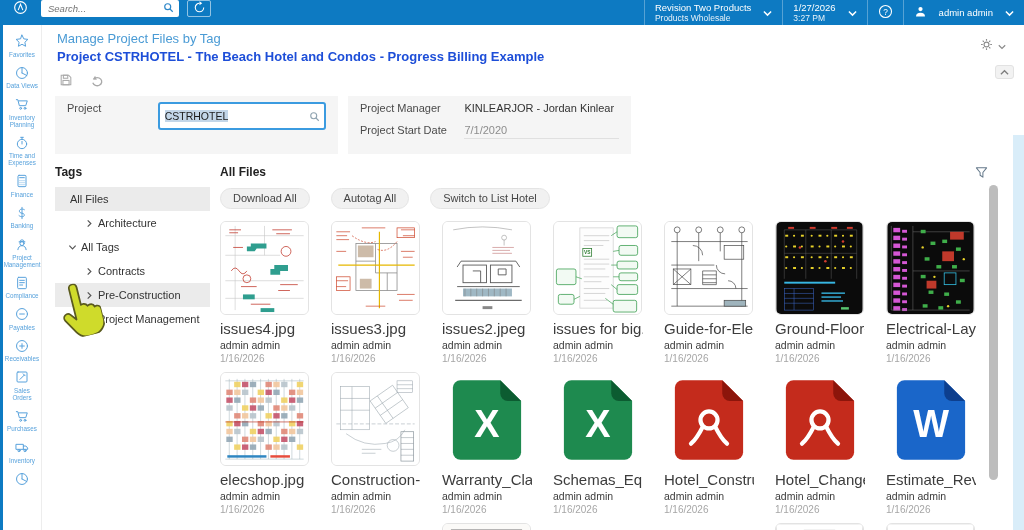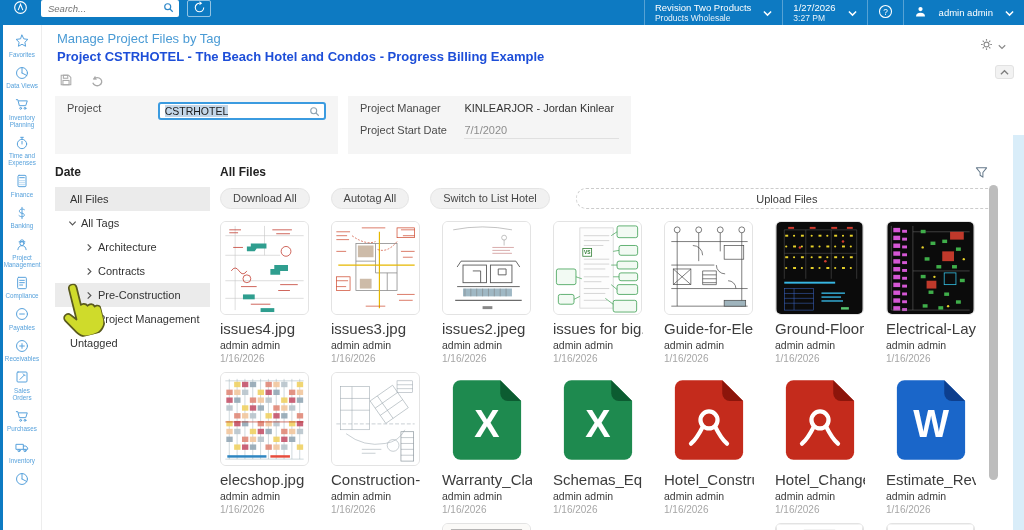--- a/index.html
+++ b/index.html
@@ -37,21 +37,21 @@
   .toolbar { margin:9px 0 0 17px; display:flex; align-items:center; gap:17px; }
   .tool-btn { opacity:.85; cursor:pointer; }
   .collapse-btn { position:absolute; top:40px; right:10px; width:19px; height:14px; background:#f2f2f2; border:1px solid #e2e2e2; border-radius:3px; display:flex; align-items:center; justify-content:center; cursor:pointer; }
 
   .form-row { margin:7px 0 0 13px; display:flex; gap:10px; }
   .panel { background:#f5f5f5; width:283px; padding:6px 12px 8px; }
   .f-row { display:flex; align-items:flex-start; height:22px; }
   .f-label { font-size:11px; color:#4a4a4a; }
   .panel.pl .f-label { width:94px; }
   .panel.pr .f-label { width:108px; }
-  .proj-input { width:174px; height:18px; border:2px solid #3b9be0; border-radius:3px; background:#fff; display:flex; align-items:center; padding:0 4px 0 5px; }
+  .proj-input { width:174px; height:28px; border:2px solid #3b9be0; border-radius:3px; background:#fff; display:flex; align-items:center; padding:0 4px 0 5px; }
   .proj-input .val { font-size:10.5px; color:#1c1c1c; background:#c3d6e8; }
   .proj-input .mag { margin-left:auto; display:flex; }
   .u-val { font-size:11px; color:#333; width:174px; border-bottom:1px solid #dcdcdc; padding-bottom:2px; }
   .plain-val { font-size:11px; color:#333; width:160px; }
   .gray-val { font-size:11px; color:#8d8d8d; width:160px; border-bottom:1px solid #e0e0e0; padding-bottom:2px; }
 
   .content-row { display:flex; margin-top:11px; }
   
   .tags-panel { width:155px; margin-left:13px; flex:none; position:relative; }
   .tags-title { font-size:12px; font-weight:bold; color:#222; margin-bottom:8px; }
@@ -343,88 +343,81 @@
       </div>
       <div class="f-row">
         <span class="f-label">Project Start Date</span>
         <span class="gray-val">7/1/2020</span>
       </div>
     </div>
   </div>
 
   <div class="content-row">
     <div class="tags-panel">
-      <div class="tags-title">Date</div>
+      <div class="tags-title">Tags</div>
       <div id="tags-tree">
           <div class="tag-item sel">
     <span class="tag-chev" style="width: 2px;"></span>
     <span class="tag-label">All Files</span>
   </div>
+          <div class="tag-item lvl1">
+    <span class="tag-chev">
+              <svg viewBox="0 0 10 10">
+                <path d="M3 1.5 6.5 5 3 8.5" fill="none" stroke="#555" stroke-width="1.3"></path>
+              </svg>
+            </span>
+    <span class="tag-label">Architecture</span>
+  </div>
           <div class="tag-item">
     <span class="tag-chev">
               <svg viewBox="0 0 10 10">
                 <path d="M1.5 3 5 6.5 8.5 3" fill="none" stroke="#555" stroke-width="1.3"></path>
               </svg>
             </span>
     <span class="tag-label">All Tags</span>
   </div>
           <div class="tag-item lvl1">
     <span class="tag-chev">
               <svg viewBox="0 0 10 10">
                 <path d="M3 1.5 6.5 5 3 8.5" fill="none" stroke="#555" stroke-width="1.3"></path>
               </svg>
             </span>
-    <span class="tag-label">Architecture</span>
+    <span class="tag-label">Contracts</span>
+  </div>
+          <div class="tag-item lvl1 hov">
+    <span class="tag-chev">
+              <svg viewBox="0 0 10 10">
+                <path d="M3 1.5 6.5 5 3 8.5" fill="none" stroke="#555" stroke-width="1.3"></path>
+              </svg>
+            </span>
+    <span class="tag-label">Pre-Construction</span>
   </div>
           <div class="tag-item lvl1">
     <span class="tag-chev">
               <svg viewBox="0 0 10 10">
                 <path d="M3 1.5 6.5 5 3 8.5" fill="none" stroke="#555" stroke-width="1.3"></path>
               </svg>
             </span>
-    <span class="tag-label">Contracts</span>
-  </div>
-          <div class="tag-item lvl1 hov">
-    <span class="tag-chev">
-              <svg viewBox="0 0 10 10">
-                <path d="M3 1.5 6.5 5 3 8.5" fill="none" stroke="#555" stroke-width="1.3"></path>
-              </svg>
-            </span>
-    <span class="tag-label">Pre-Construction</span>
-  </div>
-          <div class="tag-item lvl1">
-    <span class="tag-chev">
-              <svg viewBox="0 0 10 10">
-                <path d="M3 1.5 6.5 5 3 8.5" fill="none" stroke="#555" stroke-width="1.3"></path>
-              </svg>
-            </span>
     <span class="tag-label">Project Management</span>
-  </div>
-          <div class="tag-item">
-    <span class="tag-chev" style="width: 2px;"></span>
-    <span class="tag-label">Untagged</span>
   </div>
         </div>
       <svg class="hand-cursor" viewBox="0 0 32 40">
         <path d="M12.5 3.2c0-1.6 1.3-2.9 2.9-2.9 1.6 0 2.9 1.3 2.9 2.9v13.5c.6-.3 1.3-.4 2-.3 1.2.2 2.2 1 2.6 2.1.5-.4 1.2-.6 1.9-.6 1.5 0 2.8 1 3.1 2.4.4-.2.9-.3 1.4-.3 1.7 0 3 1.4 3 3.1v7.4c0 5.5-4.5 9.9-10 9.9h-3.4c-3.5 0-6.8-1.8-8.6-4.8L4.2 25.4c-.8-1.4-.4-3.2 1-4.1 1.3-.8 3-.5 3.9.7l3.4 4.4z" fill="#cfdb2b" stroke="#5a5a1e" stroke-width="1.3" stroke-linejoin="round"></path>
       </svg>
     </div>
 
     <div class="files-sec">
       <div class="files-title">All Files</div>
       <span class="filter-ico"><svg viewBox="0 0 14 14" width="13" height="13">
             <path d="M1.5 2h11L8.5 7v5l-3-2V7z" fill="none" stroke="#64788a" stroke-width="1.1" stroke-linejoin="round"></path>
           </svg></span>
       <div class="controls">
         <button class="btn">Download All</button>
         <button class="btn">Autotag All</button>
         <button class="btn">Switch to List Hotel</button>
-        <div class="upload">
-          <span>Upload Files</span>
-        </div>
       </div>
       <div class="grid" id="file-grid">
           <div class="card">
     <div class="thumb">
               <svg viewBox="0 0 88 94">
                 <rect width="88" height="94" fill="#fff"></rect>
                 <g stroke="#c4c4c4" stroke-width="0.6" fill="none">
                   <path d="M4 14H84M4 34H60M4 60H84M4 78H84M14 4V90M44 4V34"></path>
                 </g>
                 <g stroke="#c23b2e" stroke-width="0.8" fill="none">

